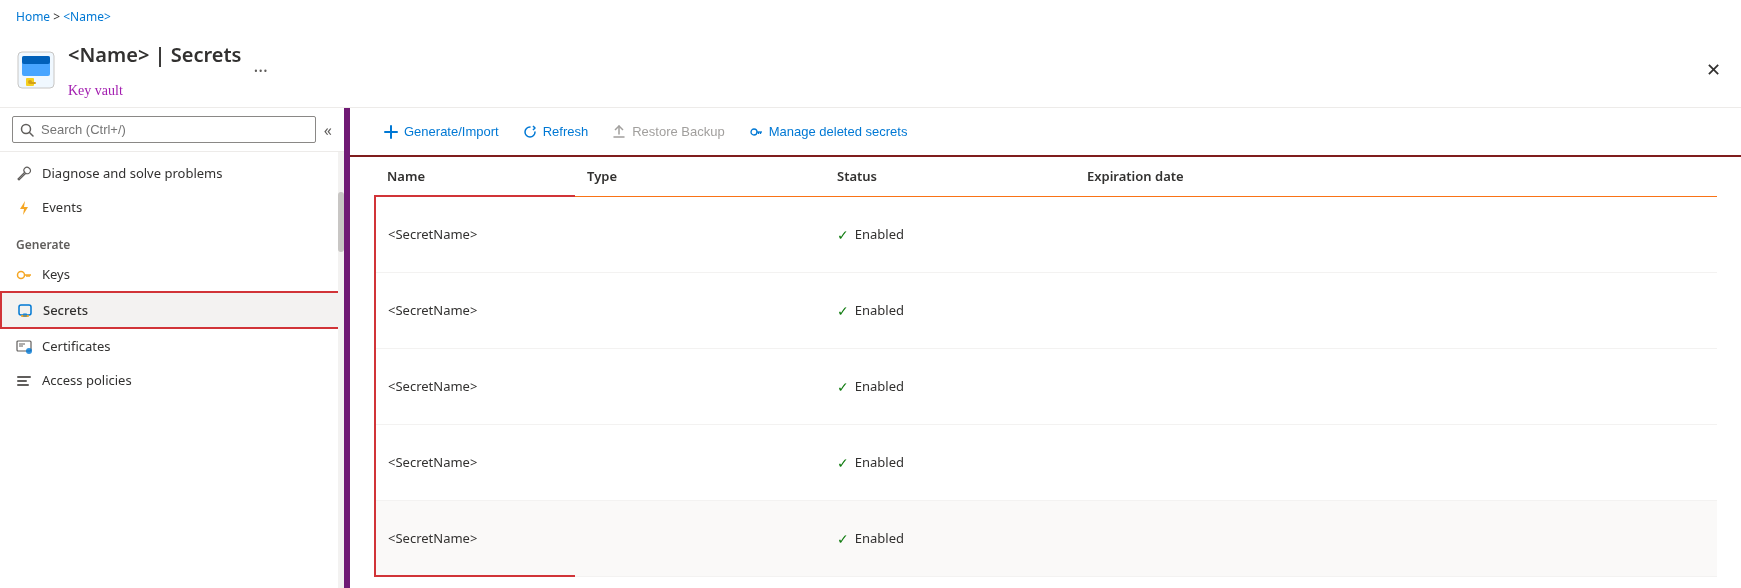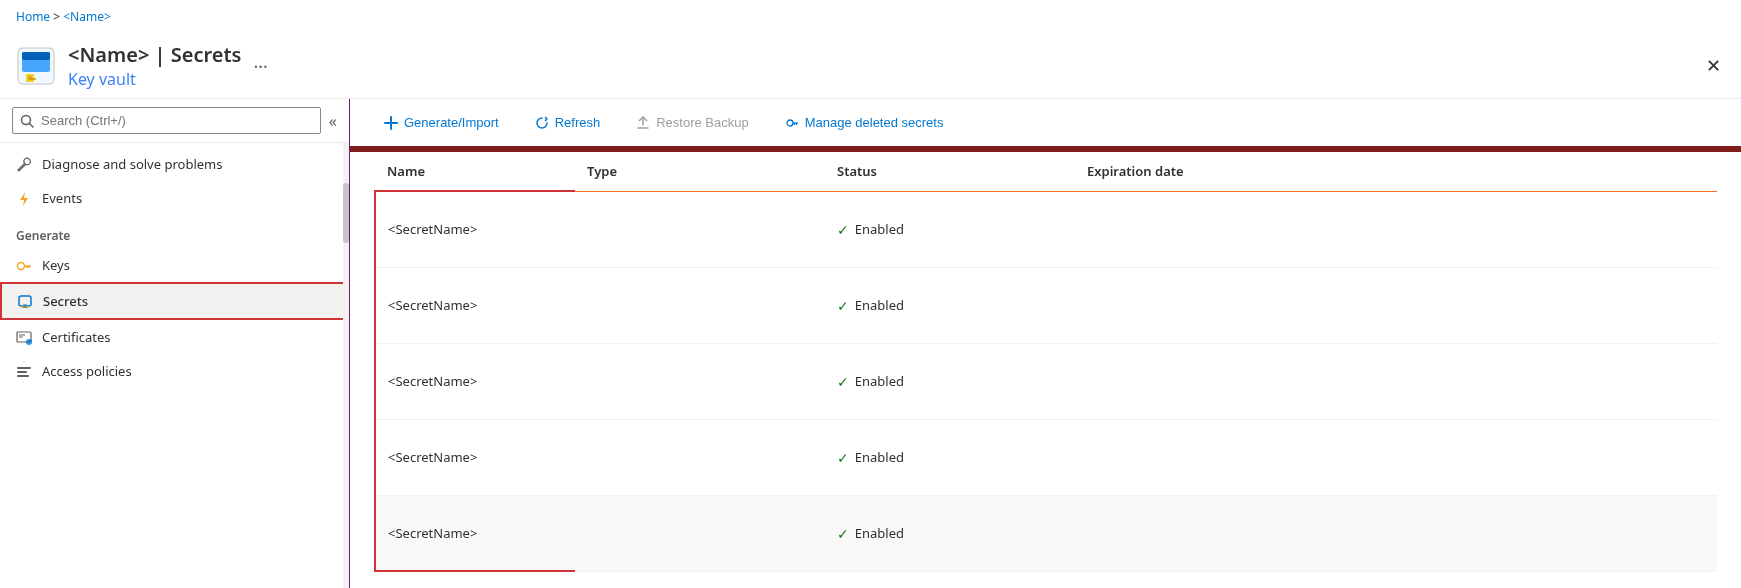--- a/index.html
+++ b/index.html
@@ -43,29 +43,31 @@
     }
     .header-icon {
       width: 40px;
       height: 40px;
       margin-right: 12px;
       flex-shrink: 0;
     }
     .header-title-group {
       display: flex;
       flex-direction: column;
+      gap: 15px;
     }
     .header-title {
       font-size: 20px;
       font-weight: 600;
       color: #323130;
     }
     .header-subtitle {
-      font-size: 16px;
-      color: #3b82f6;
+      font-size: 14px;
+      color: #a21caf;
+      font-family: Liberation Serif, serif;
     }
     .header-more {
       margin-left: 12px;
       font-size: 18px;
       color: #605e5c;
       cursor: pointer;
     }
     .close-btn {
       position: absolute;
       right: 20px;
@@ -82,21 +84,21 @@
     .main-layout {
       display: flex;
       flex: 1;
       overflow: hidden;
     }
 
     
     .sidebar {
       width: 350px;
       flex-shrink: 0;
-      border-right: 1px solid #701a75;
+      border-right: 6px solid #701a75;
       display: flex;
       flex-direction: column;
       overflow: hidden;
       position: relative;
     }
 
     .search-bar {
       padding: 8px 12px;
       display: flex;
       align-items: center;
@@ -176,22 +178,22 @@
       flex-direction: column;
       overflow: hidden;
       padding: 0;
     }
 
     
     .toolbar {
       display: flex;
       align-items: center;
       padding: 10px 24px;
-      gap: 16px;
-      border-bottom: 6px solid #7f1d1d;
+      gap: 4px;
+      border-bottom: 2px solid #7f1d1d;
     }
     .toolbar-btn {
       display: flex;
       align-items: center;
       gap: 6px;
       padding: 6px 10px;
       background: none;
       border: none;
       cursor: pointer;
       font-size: 13px;

